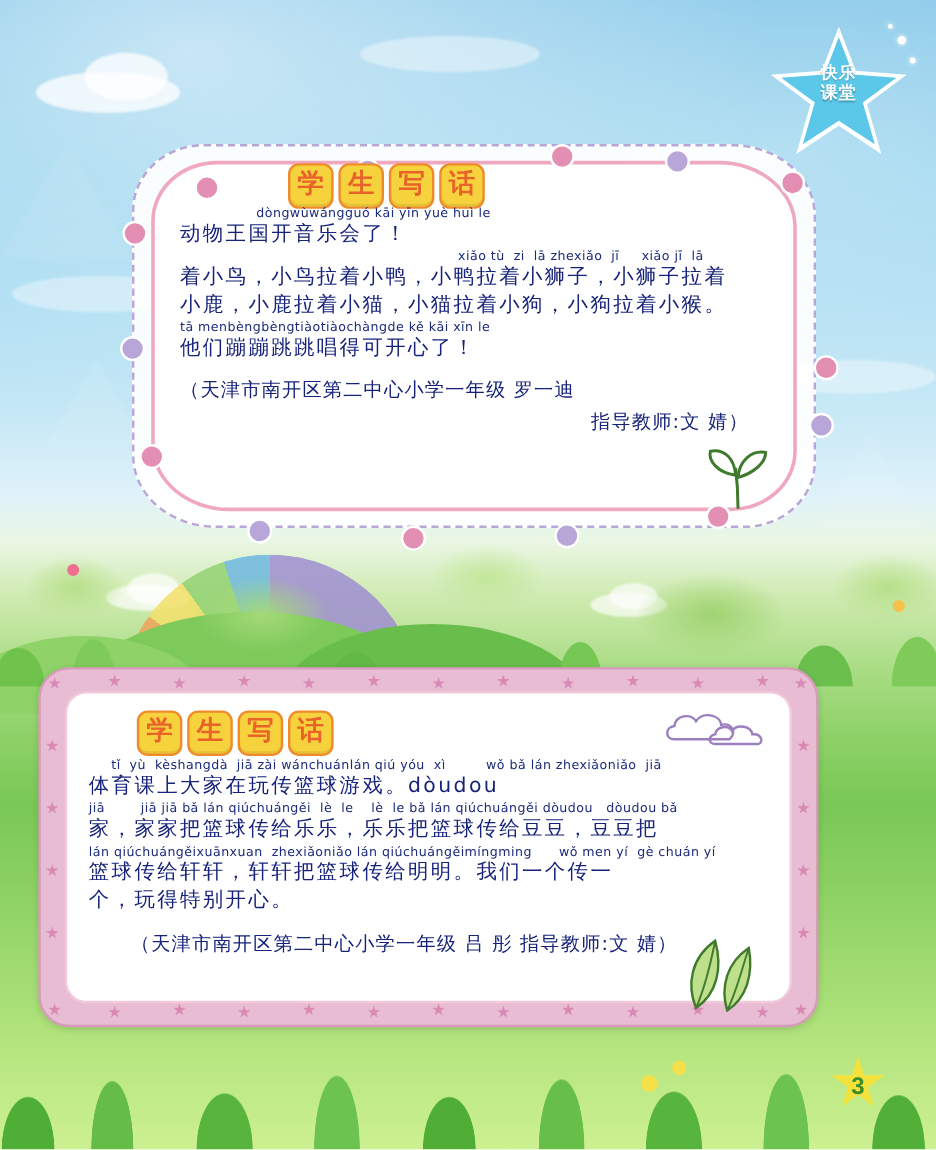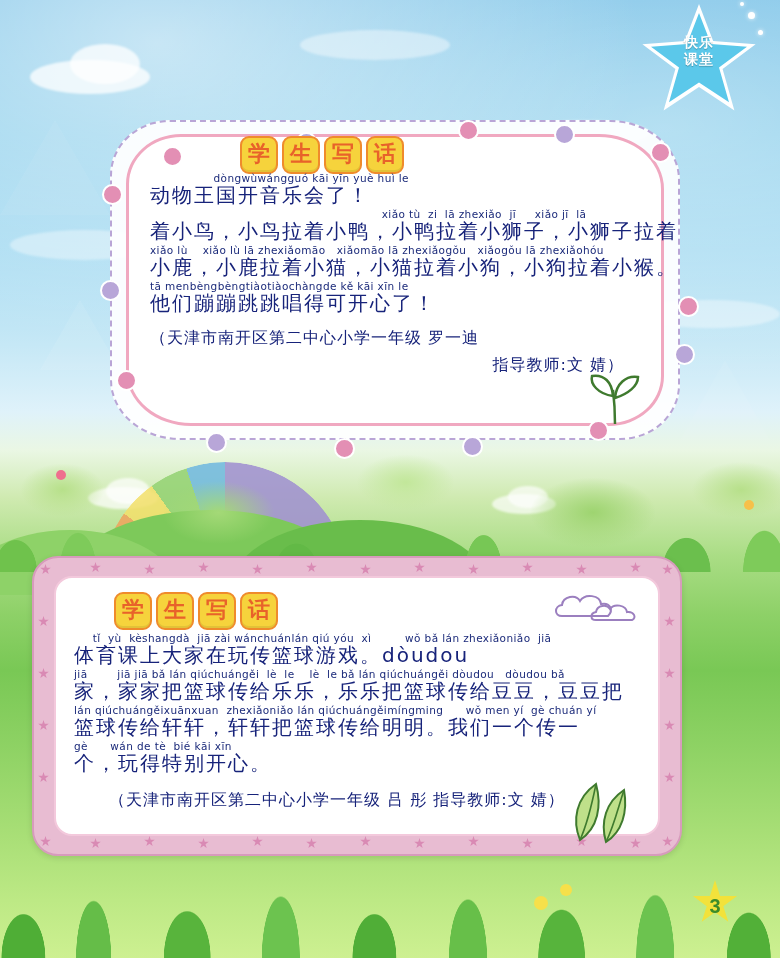--- a/index.html
+++ b/index.html
@@ -96,21 +96,21 @@
             radial-gradient(circle 72px at 50% 100%, transparent 99%, #000 100%);
     -webkit-mask-composite: source-in;
     mask: radial-gradient(circle 126px at 50% 100%, #000 99%, transparent 100%);
     opacity: .85;
   }
 
   
   .badge {
     position: absolute;
     right: 22px;
-    top: 4px;
+    top: 22px;
     width: 118px;
     height: 112px;
   }
   .badge .star {
     position: absolute;
     inset: 0;
     background: #ffffff;
     clip-path: polygon(50% 0%, 62% 33%, 98% 36%, 70% 58%, 80% 95%, 50% 74%, 20% 95%, 30% 58%, 2% 36%, 38% 33%);
     filter: drop-shadow(0 1px 2px rgba(0,0,0,.15));
   }
@@ -242,21 +242,21 @@
   }
   .pinyin {
     font-size: 10.5px;
     color: #1b2a7a;
     letter-spacing: .4px;
     line-height: 13px;
     white-space: pre;
     font-family: "DejaVu Sans", sans-serif;
   }
   .hanzi {
-    font-size: 20px;
+    font-size: 17px;
     color: #17237a;
     letter-spacing: 2px;
     line-height: 21px;
     white-space: pre;
     font-weight: 500;
     font-family: "DejaVu Sans", sans-serif;
   }
   .credit {
     color: #17237a;
     font-size: 16px;
@@ -392,21 +392,20 @@
     <div class="body-text" style="left:40px; top:52px; width:500px;">
       <div class="line">
         <div class="pinyin">                 dòngwùwángguó kāi yīn yuè huì le</div>
         <div class="hanzi">动物王国开音乐会了！</div>
       </div>
       <div class="line">
         <div class="pinyin">                                                              xiǎo tù  zi  lā zhexiǎo  jī     xiǎo jī  lā</div>
         <div class="hanzi">着小鸟，小鸟拉着小鸭，小鸭拉着小狮子，小狮子拉着</div>
       </div>
       <div class="line">
-        <div class="pinyin">xiǎo lù    xiǎo lù lā zhexiǎomāo   xiǎomāo lā zhexiǎogǒu   xiǎogǒu lā zhexiǎohóu</div>
         <div class="hanzi">小鹿，小鹿拉着小猫，小猫拉着小狗，小狗拉着小猴。</div>
       </div>
       <div class="line">
         <div class="pinyin">tā menbèngbèngtiàotiàochàngde kě kāi xīn le</div>
         <div class="hanzi">他们蹦蹦跳跳唱得可开心了！</div>
       </div>
 
       <div class="credit" style="margin-top:14px;">（天津市南开区第二中心小学一年级 罗一迪</div>
       <div class="credit credit-line2" style="margin-top:6px;">指导教师:文 婧）</div>
     </div>
@@ -479,21 +478,20 @@
       </div>
       <div class="line">
         <div class="pinyin">jiā        jiā jiā bǎ lán qiúchuángěi  lè  le    lè  le bǎ lán qiúchuángěi dòudou   dòudou bǎ</div>
         <div class="hanzi">家，家家把篮球传给乐乐，乐乐把篮球传给豆豆，豆豆把</div>
       </div>
       <div class="line">
         <div class="pinyin">lán qiúchuángěixuānxuan  zhexiǎoniǎo lán qiúchuángěimíngming      wǒ men yí  gè chuán yí</div>
         <div class="hanzi">篮球传给轩轩，轩轩把篮球传给明明。我们一个传一</div>
       </div>
       <div class="line">
-        <div class="pinyin">gè      wán de tè  bié kāi xīn</div>
         <div class="hanzi">个，玩得特别开心。</div>
       </div>
 
       <div class="credit" style="margin-top:16px;margin-left:35px;">（天津市南开区第二中心小学一年级    吕   彤 指导教师:文 婧）</div>
     </div>
 
     <svg width="80" height="70" style="position:absolute; left:530px; top:220px;" viewBox="0 0 80 70">
       <path d="M18 64 C10 44 14 22 34 8 C40 30 36 52 18 64 Z" fill="#bfe08a" stroke="#3f7a2e" stroke-width="2"></path>
       <path d="M34 8 C30 28 26 46 18 64" stroke="#3f7a2e" stroke-width="1.6" fill="none"></path>
       <path d="M44 66 C38 46 44 26 62 14 C66 36 60 56 44 66 Z" fill="#bfe08a" stroke="#3f7a2e" stroke-width="2"></path>

